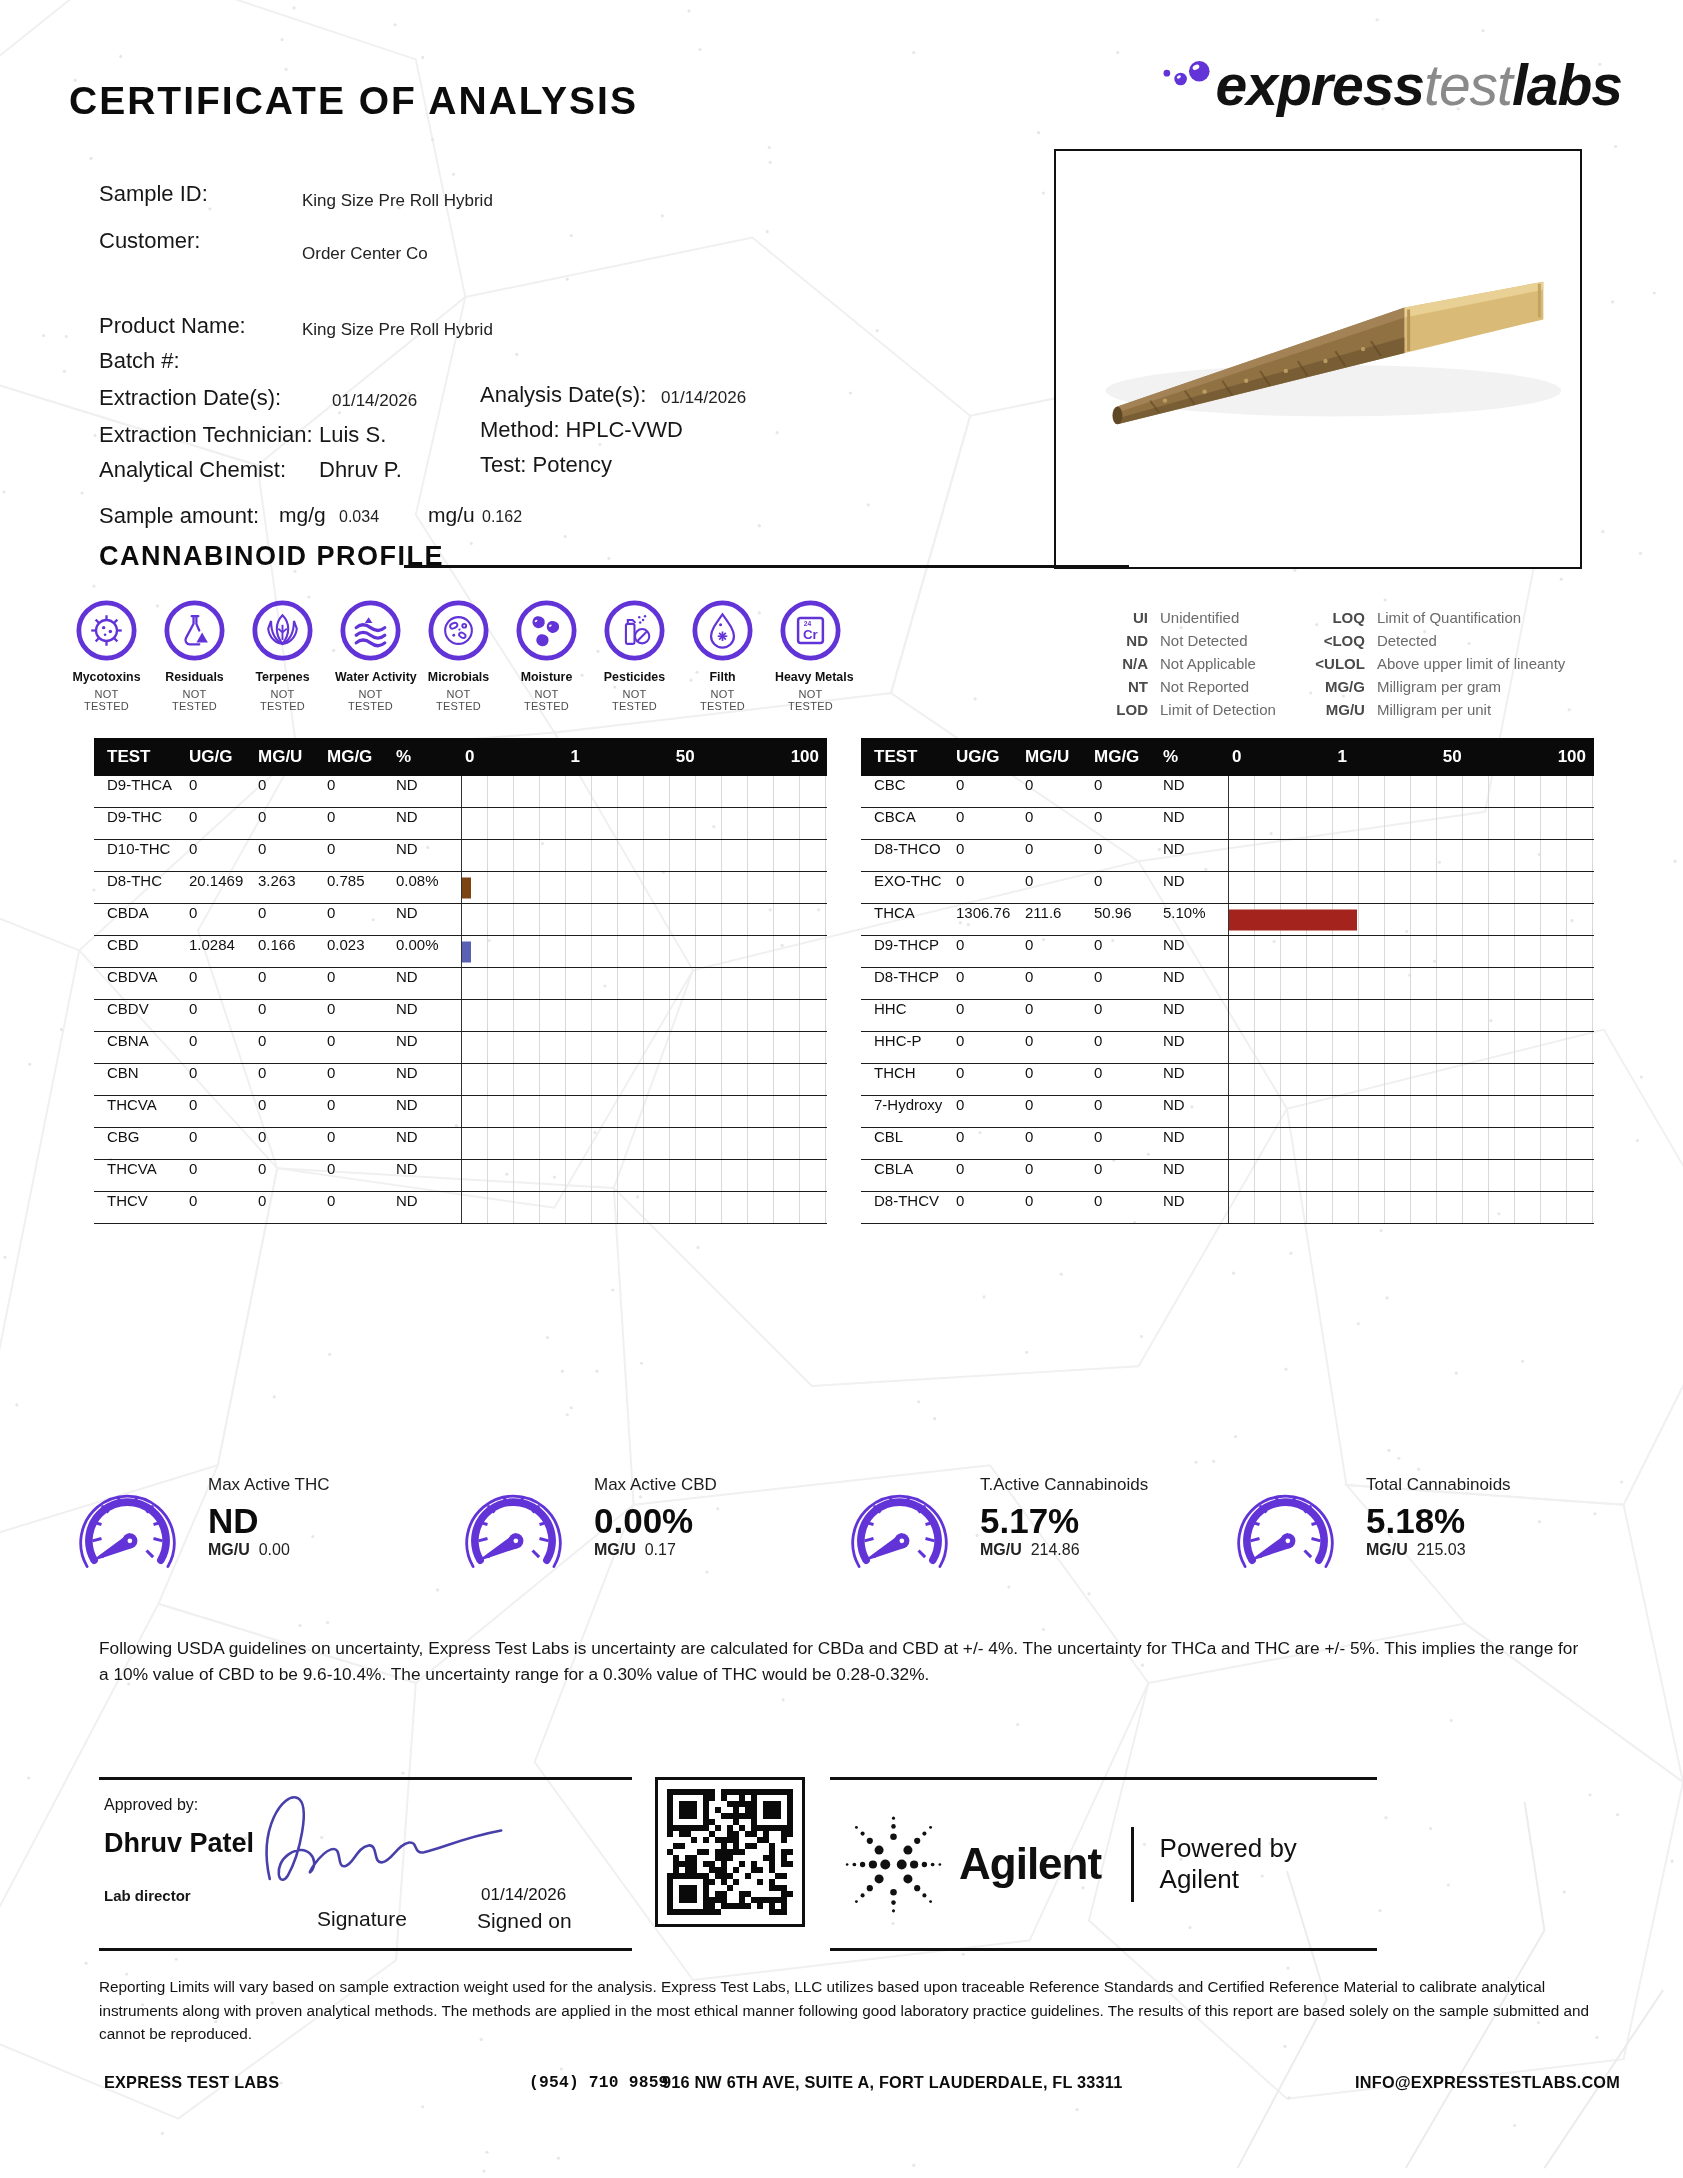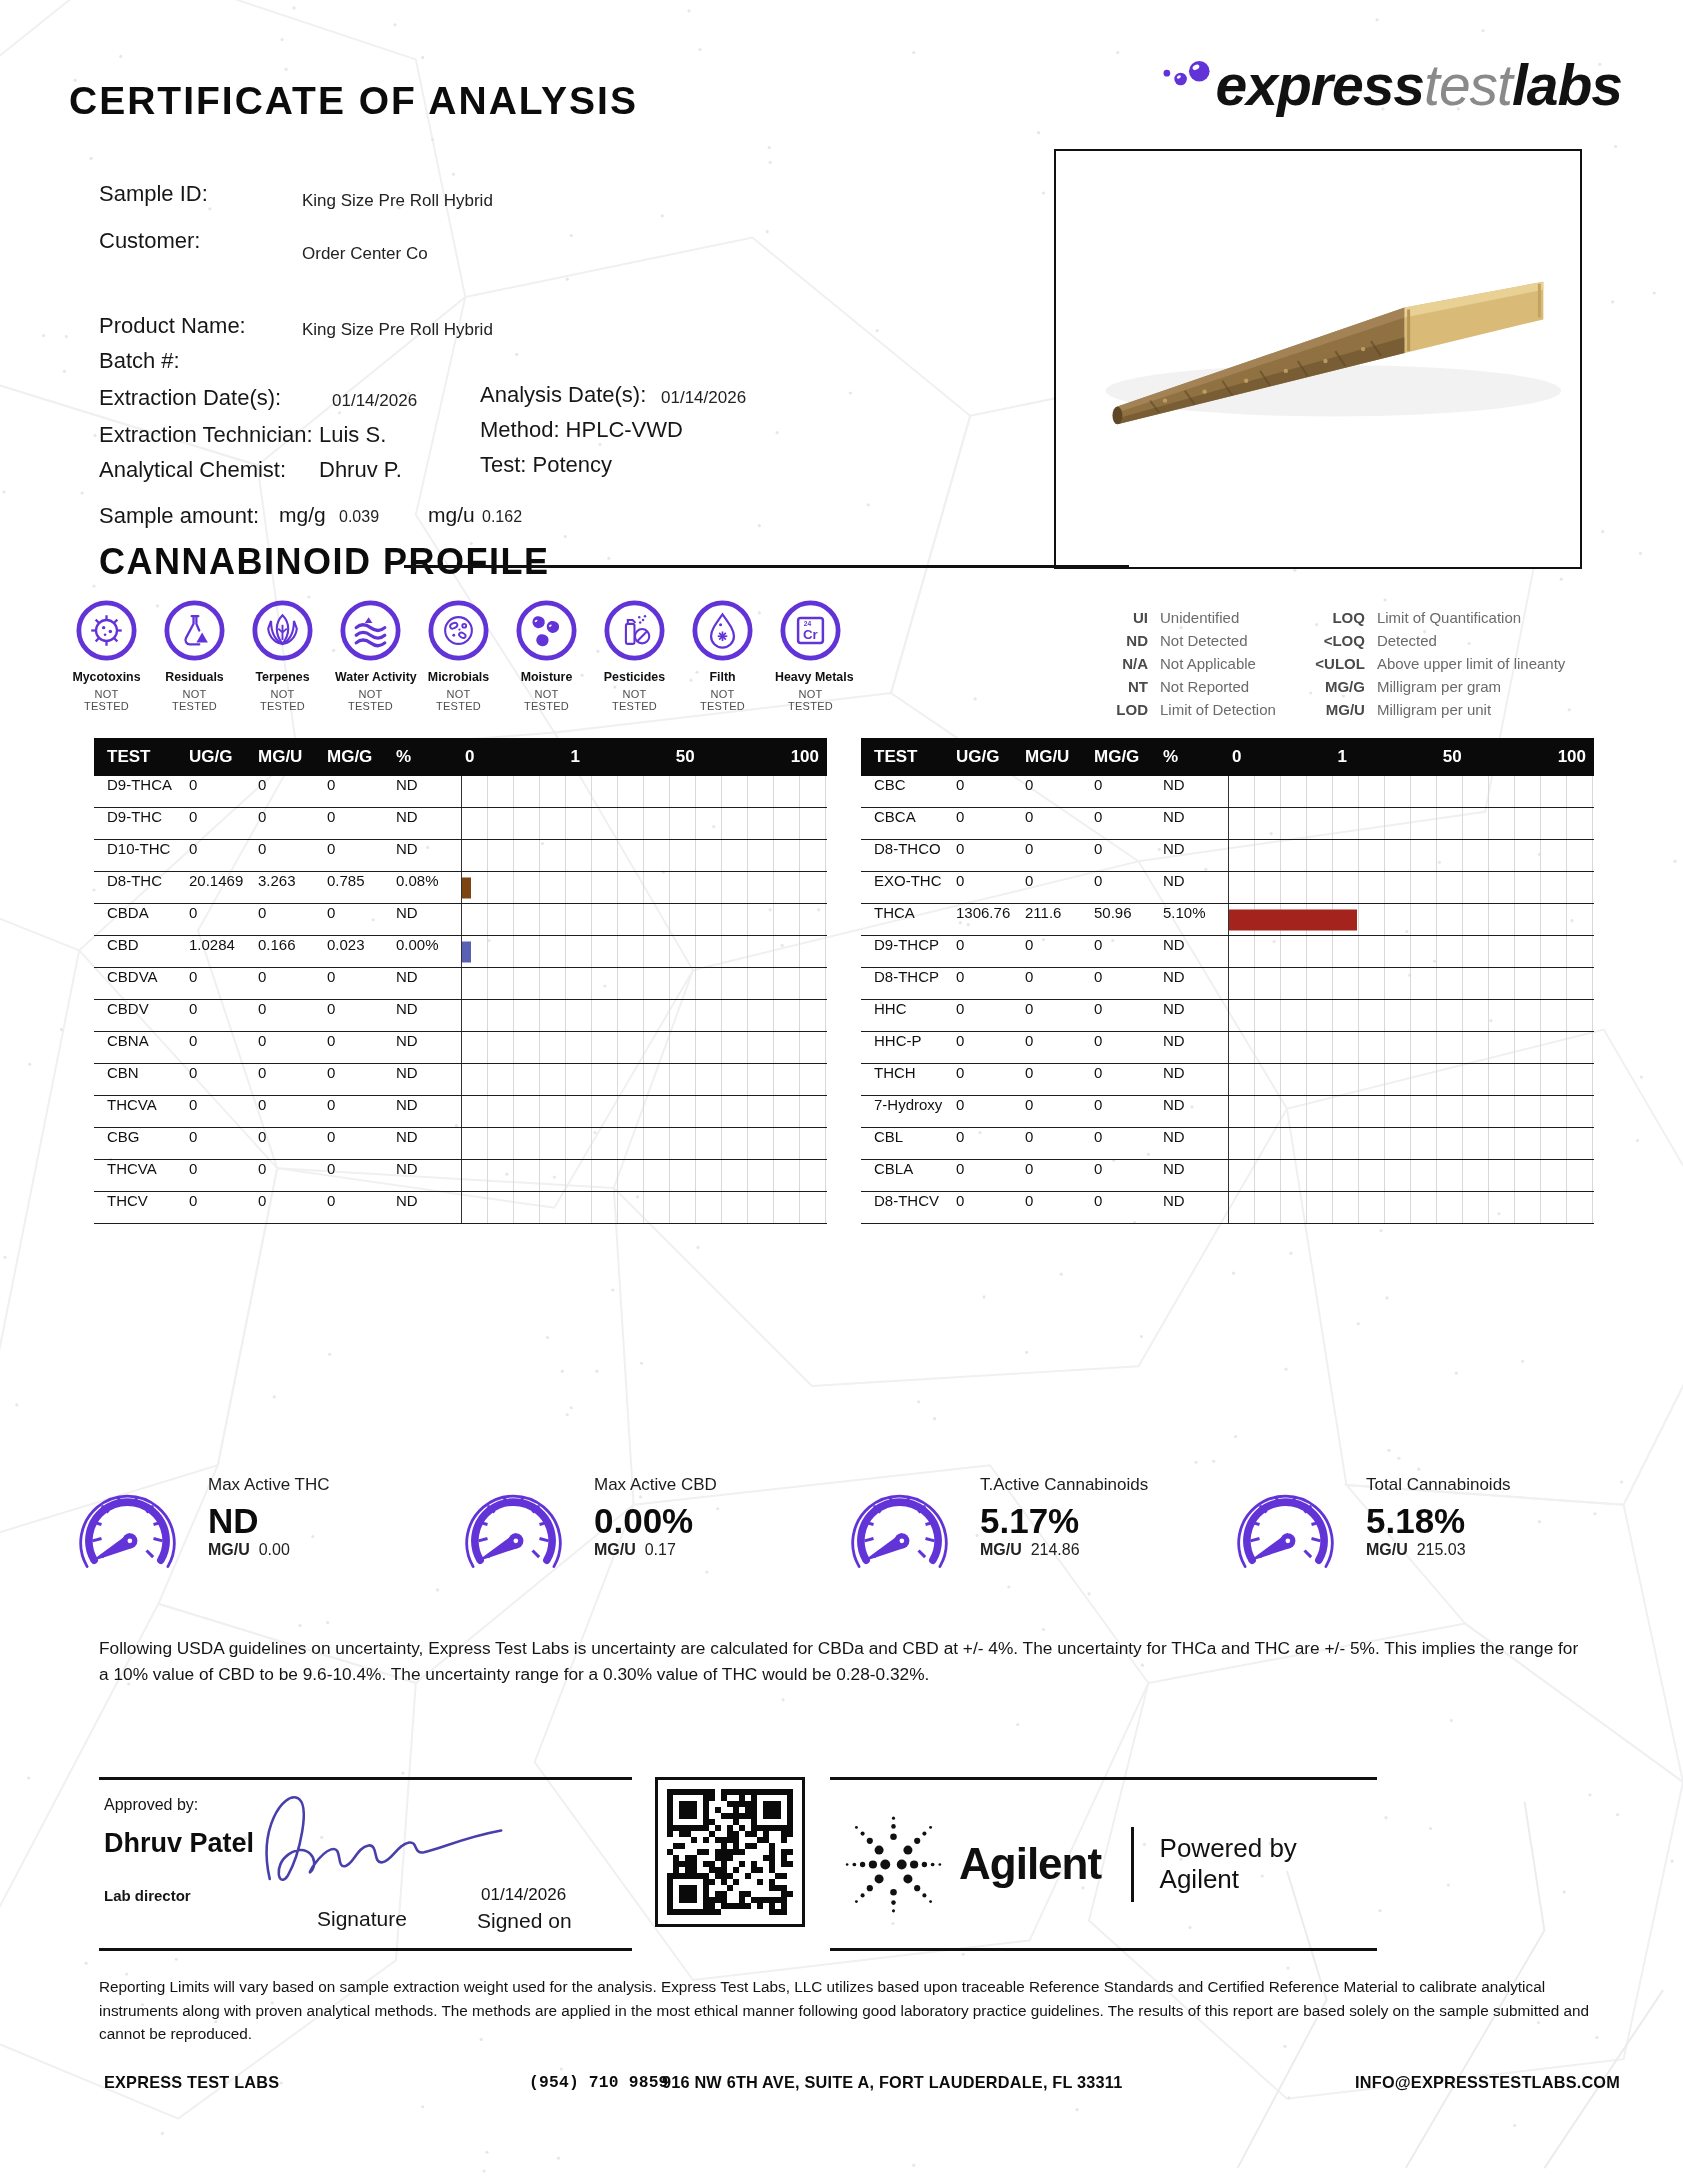--- a/index.html
+++ b/index.html
@@ -20,21 +20,21 @@
   .logo-test { font-weight:300; color:#8a8a8a; }
 
   .flabel { font-size:22px; color:#171717; }
   .fvalue { font-size:17px; color:#222; }
   .fvalue-sm { font-size:16px; color:#222; }
 
   
   .photo-box { left:1054px; top:149px; width:528px; height:420px; border:2px solid #101010; background:#fff; }
 
   
-  .section-title { left:99px; top:541px; font-size:36px; font-weight:800; letter-spacing:1.5px; color:#0c0c0c; }
+  .section-title { left:99px; top:541px; font-size:27px; font-weight:800; letter-spacing:1.5px; color:#0c0c0c; }
   .section-rule { left:404px; top:565px; width:725px; height:3px; background:#101010; }
 
   
   .panels { left:71px; top:600px; display:flex; gap:17px; }
   .panel { width:71px; text-align:center; }
   .panel .ic { width:61px; height:61px; margin:0 auto; }
   .panel .pname { font-size:12.4px; font-weight:700; color:#101010; margin-top:5px; white-space:nowrap; }
   .panel .pstatus { font-size:11px; color:#4d4d4d; margin-top:4px; letter-spacing:0.3px; }
 
   
@@ -425,21 +425,21 @@
   <div class="layer flabel" style="left:99px; top:422px;">Extraction Technician:</div>
   <div class="layer flabel" style="left:319px; top:422px;">Luis S.</div>
   <div class="layer flabel" style="left:480px; top:417px;">Method: HPLC-VWD</div>
 
   <div class="layer flabel" style="left:99px; top:457px;">Analytical Chemist:</div>
   <div class="layer flabel" style="left:319px; top:457px;">Dhruv P.</div>
   <div class="layer flabel" style="left:480px; top:452px;">Test: Potency</div>
 
   <div class="layer flabel" style="left:99px; top:503px;">Sample amount:</div>
   <div class="layer flabel" style="left:279px; top:503px; font-size:21px;">mg/g</div>
-  <div class="layer fvalue-sm" style="left:339px; top:508px;">0.039</div>
+  <div class="layer fvalue-sm" style="left:339px; top:508px;">0.034</div>
   <div class="layer flabel" style="left:428px; top:503px; font-size:21px;">mg/u</div>
   <div class="layer fvalue-sm" style="left:482px; top:508px;">0.162</div>
 
   <div class="layer photo-box">
     <svg width="524" height="416" viewBox="0 0 529 420">
       <ellipse cx="280" cy="242" rx="230" ry="26" fill="#000" opacity="0.05"></ellipse>
       <polygon points="62,258 62,276 352,204 352,158" fill="#8f7142"></polygon>
       <polygon points="62,258 352,158 352,168 62,264" fill="#a8885a" opacity="0.8"></polygon>
       <polygon points="62,270 352,188 352,204 62,276" fill="#6e5530" opacity="0.7"></polygon>
       <polygon points="352,158 352,204 492,170 492,132" fill="#d9ba77"></polygon>

